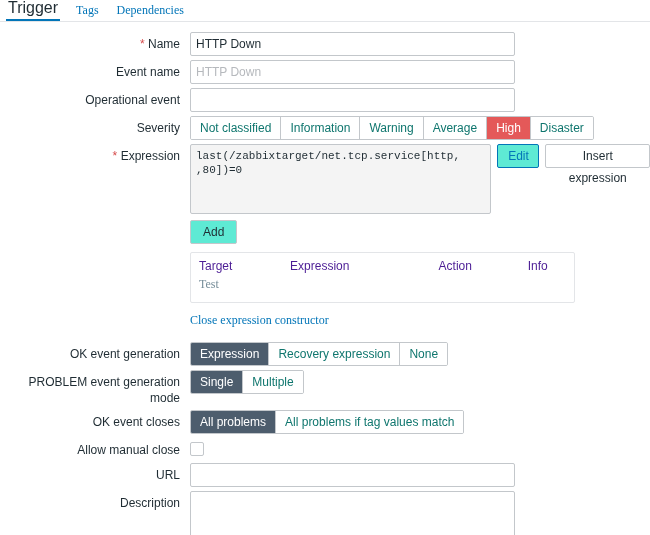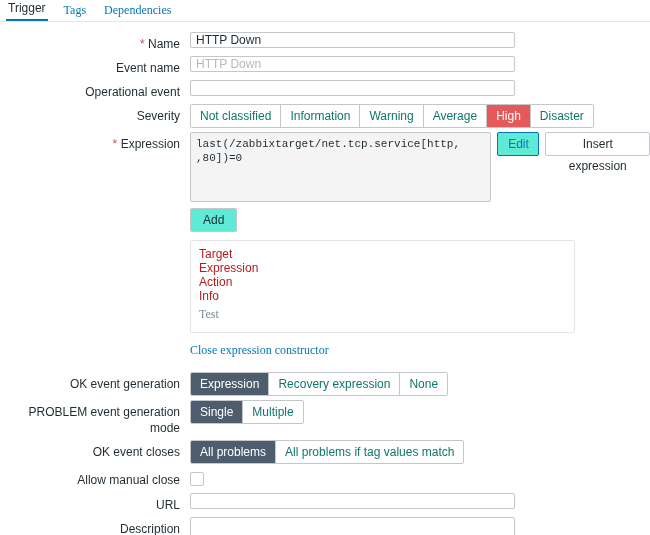--- a/index.html
+++ b/index.html
@@ -14,21 +14,21 @@
   }
   .tabs {
     display: flex;
     align-items: flex-end;
     height: 22px;
     border-bottom: 1px solid #e3e5e8;
     padding-left: 6px;
     gap: 14px;
   }
   .tab {
-    font-size: 12px;
+    font-size: 16px;
     color: #1f2c33;
     padding: 0 2px 4px 2px;
     cursor: pointer;
     line-height: 14px;
   }
   .tab.link { color: #0275b8; }
   .tab.active {
     color: #1f2c33;
     border-bottom: 2px solid #0275b8;
   }
@@ -48,21 +48,21 @@
     padding-top: 4px;
     font-size: 12px;
     color: #1f2c33;
     flex: 0 0 190px;
     line-height: 16px;
   }
   .req { color: #d64b4b; }
   .field { flex: 1 1 auto; }
   input[type="text"] {
     width: 325px;
-    height: 16px;
+    height: 24px;
     border: 1px solid #c3c7cb;
     border-radius: 2px;
     padding: 0 5px;
     font-family: "Liberation Sans", sans-serif;
     font-size: 12px;
     color: #1f2c33;
     background: #fff;
     outline: none;
   }
   input[type="text"]::placeholder { color: #b6b9bd; }
@@ -135,23 +135,22 @@
   }
   .tbl {
     width: 385px;
     border: 1px solid #e3e5e8;
     border-radius: 2px;
     margin-top: 4px;
   }
   .tbl .thead {
     display: flex;
     padding: 6px 8px 4px 8px;
-    color: #b91c1c;
-    font-size: 12px;
-    flex-direction: column;
+    color: #4c1d95;
+    font-size: 12px;
   }
   .tbl .trow {
     display: flex;
     padding: 0 8px 10px 8px;
     color: #768d99;
     font-size: 12px;
     font-family: Liberation Serif, serif;
   }
   .c1 { width: 95px; }
   .c2 { width: 155px; }

